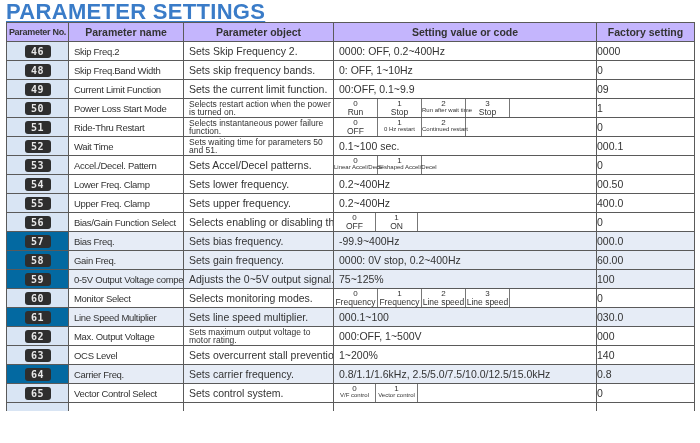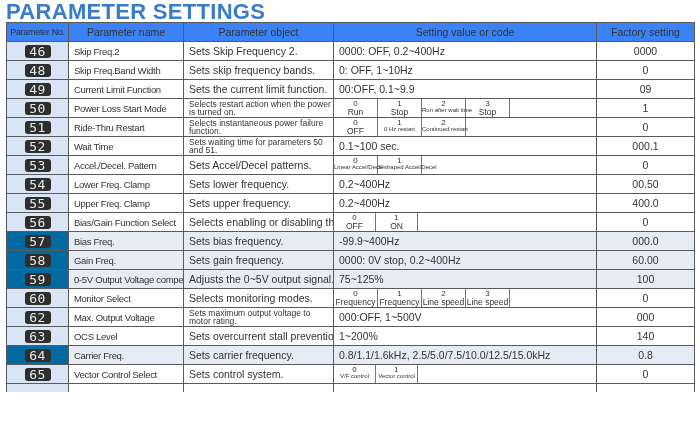--- a/index.html
+++ b/index.html
@@ -1,28 +1,28 @@
 <!DOCTYPE html>
 <html><head>
 <meta charset="utf-8">
 <style>
   html, body { margin:0; padding:0; background:#ffffff; }
   body { width:700px; height:443px; overflow:hidden; position:relative; font-family:"Liberation Sans", sans-serif; color:#333; }
-  .title { position:absolute; left:6px; top:0px; font-family:"Liberation Sans", sans-serif; font-weight:bold; font-size:22px; color:#3a7cc8; letter-spacing:0.3px; line-height:24px; }
+  .title { position:absolute; left:6px; top:0px; font-family:"Liberation Sans", sans-serif; font-weight:bold; font-size:22px; color:#3a7cc8; letter-spacing:0.3px; line-height:24px;text-decoration:underline; }
   table { position:absolute; left:6px; top:22px; border-collapse:collapse; table-layout:fixed; width:688px; }
   td, th { border:1px solid #5a5a5a; padding:0; height:18px; font-size:10px; overflow:hidden; white-space:nowrap; }
-  th { background:#3b82f6; font-weight:normal; color:#333; font-size:10.5px; height:18px;margin-top:47px; }
+  th { background:#c4b5fd; font-weight:bold; color:#333; font-size:10.5px; height:18px;margin-top:47px; }
   th.pno { font-size:9px; letter-spacing:-0.3px; }
   td.no { background:#d9e5f4; text-align:center; }
-  .badge { display:inline-block; background:#2e2e2e; color:#e8e8e8; font-family:"DejaVu Sans Mono", monospace; font-weight:normal; font-size:13px; line-height:13px; width:26px; border-radius:3px; text-align:center; letter-spacing:0.5px; vertical-align:middle; }
+  .badge { display:inline-block; background:#2e2e2e; color:#e8e8e8; font-family:"DejaVu Sans Mono", monospace; font-weight:bold; font-size:10px; line-height:13px; width:26px; border-radius:3px; text-align:center; letter-spacing:0.5px; vertical-align:middle; }
   td.name { padding-left:5px; font-size:9.5px; letter-spacing:-0.3px; color:#333;margin-top:32px; }
   td.obj { padding-left:5px; font-size:10.5px; color:#333;margin-top:12px; }
   td.obj.small { font-size:8.5px; line-height:8px; white-space:normal; }
   td.val { padding-left:5px; font-size:10.5px; color:#333; }
-  td.fac { text-align:center; font-size:10.5px; color:#333; }
+  td.fac { text-align:left; font-size:10.5px; color:#333; }
   tr.hl td { background:#e6ecf6; }
   tr.hl td.no { background:#0369a1; }
   .codes { display:flex; height:18px; }
   .code { border-right:1px solid #777; text-align:center; font-size:6.5px; line-height:7px; padding-top:1px; box-sizing:border-box; }
   .code .n { display:block; font-size:8px; line-height:8px; }
   .code .l { display:block; font-size:8.5px; line-height:8px; }
   .code .l.tiny { font-size:6px; line-height:5px; }
   .partial td { height:8px; border-bottom:none; }
 </style>
 </head>
@@ -214,20 +214,27 @@
               <span class="l">Line speed</span>
             </div>
             <div class="code" style="width:44px">
               <span class="n">3</span>
               <span class="l">Line speed</span>
             </div>
           </div>
         </td>
         <td class="fac">0</td>
       </tr>
+      <tr class="hl">
+        <td class="no"><span class="badge">61</span></td>
+        <td class="name">Line Speed Multiplier</td>
+        <td class="obj">Sets line speed multiplier.</td>
+        <td class="val">000.1~100</td>
+        <td class="fac">030.0</td>
+      </tr>
       <tr>
         <td class="no"><span class="badge">62</span></td>
         <td class="name">Max. Output Voltage</td>
         <td class="obj small">Sets maximum output voltage to motor rating.</td>
         <td class="val">000:OFF, 1~500V</td>
         <td class="fac">000</td>
       </tr>
       <tr>
         <td class="no"><span class="badge">63</span></td>
         <td class="name">OCS Level</td>

